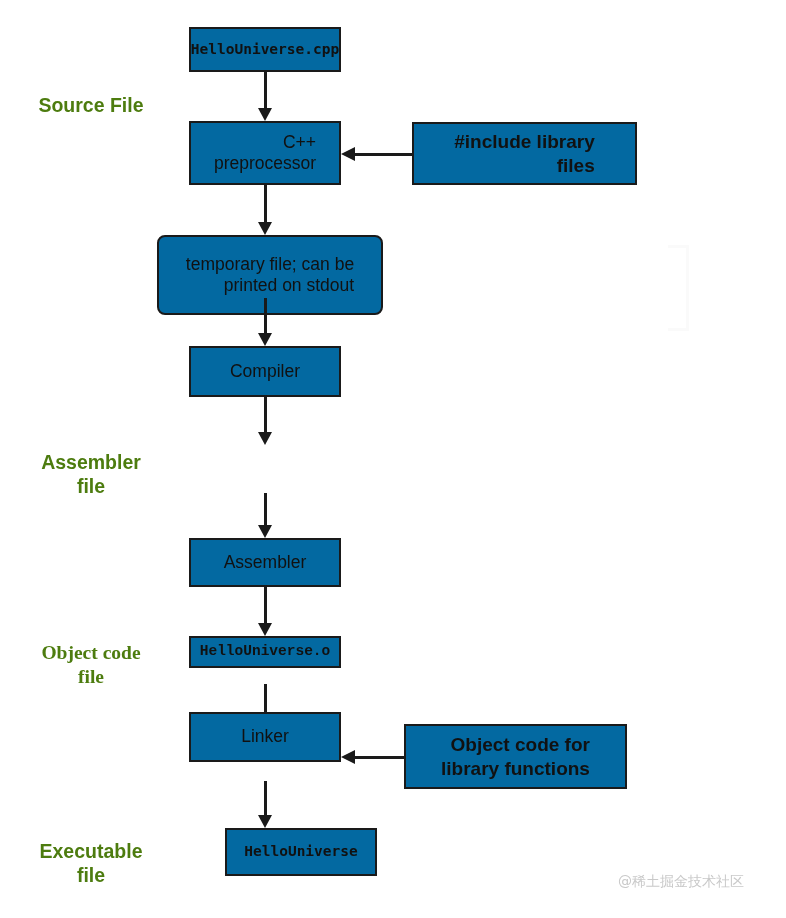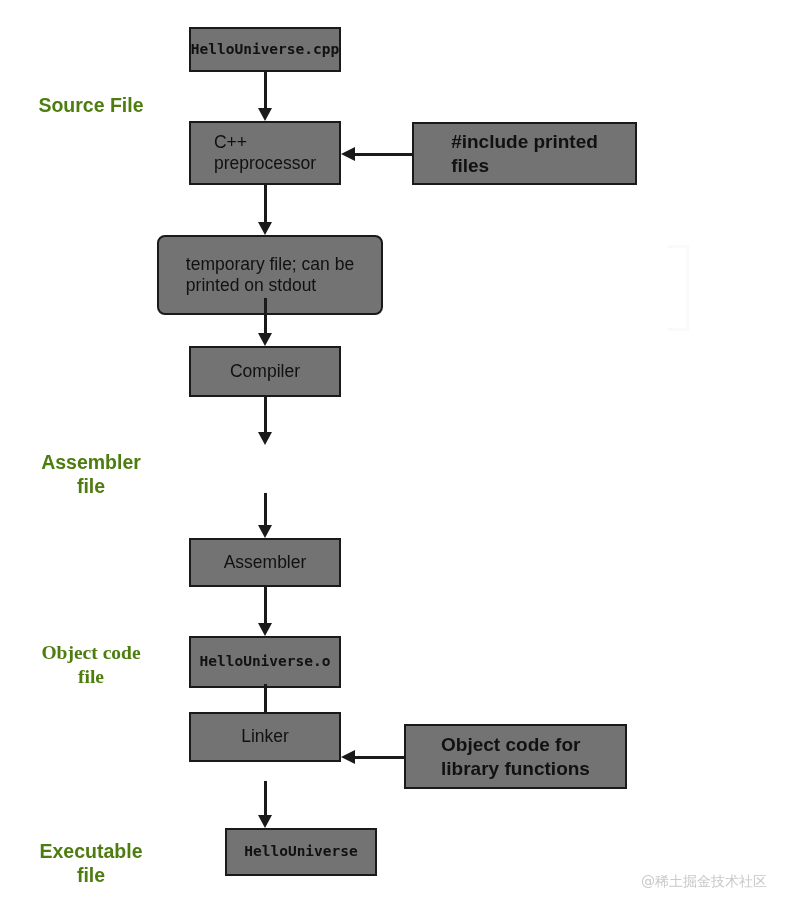--- a/index.html
+++ b/index.html
@@ -12,25 +12,25 @@
     width: 786px;
     height: 918px;
     background: #ffffff;
     overflow: hidden;
     font-family: "Liberation Sans", sans-serif;
   }
   .node {
     position: absolute;
     box-sizing: border-box;
     border: 2.5px solid #1a1a1a;
-    background: #737373;
+    background: #0369a1;
     display: flex;
     align-items: center;
     justify-content: center;
-    text-align: left;
+    text-align: right;
     color: #111111;
     line-height: 1.22;
   }
   .node.proc {
     font-family: "Liberation Sans", sans-serif;
     font-size: 17.5px;
     font-weight: 400;
   }
   .node.file {
     font-family: "DejaVu Sans Mono", monospace;
@@ -162,47 +162,47 @@
     <div class="head" style="top:32px;"></div>
   </div>
 
   <div class="node proc" style="left:189px; top:538px; width:152px; height:49px;">Assembler</div>
 
   <div class="arrow-v" style="left:265px; top:587px; height:49px;">
     <div class="shaft" style="height:36px;"></div>
     <div class="head" style="top:36px;"></div>
   </div>
 
-  <div class="node file" style="left:189px; top:636px; width:152px; height:52px;">HelloUniverse.o</div>
+  <div class="node file" style="left:189px; top:636px; width:152px; height:32px;font-family:Liberation Mono, monospace;">HelloUniverse.o</div>
 
   <div class="arrow-v" style="left:265px; top:684px; height:47px;">
     <div class="shaft" style="height:34px;"></div>
     <div class="head" style="top:34px;"></div>
   </div>
 
   <div class="node proc" style="left:189px; top:712px; width:152px; height:50px;">Linker</div>
 
   <div class="arrow-v" style="left:265px; top:781px; height:47px;">
     <div class="shaft" style="height:34px;"></div>
     <div class="head" style="top:34px;"></div>
   </div>
 
   <div class="node file" style="left:189px; top:828px; width:152px; height:48px;margin-left:36px;">HelloUniverse</div>
 
-  <div class="node side" style="left:412px; top:122px; width:225px; height:63px; white-space:pre-line;">#include printed
+  <div class="node side" style="left:412px; top:122px; width:225px; height:63px; white-space:pre-line;">#include library
 files</div>
 
   <div class="arrow-h" style="left:341px; top:154px; width:71px;">
     <div class="shaft" style="width:58px;"></div>
     <div class="head"></div>
   </div>
 
   <div class="node side" style="left:404px; top:724px; width:223px; height:65px; white-space:pre-line;">Object code for
 library functions</div>
 
   <div class="arrow-h" style="left:341px; top:757px; width:63px;">
     <div class="shaft" style="width:50px;"></div>
     <div class="head"></div>
   </div>
 
-  <div class="watermark" style="left:618px; top:873px;margin-left:23px;">@稀土掘金技术社区</div>
+  <div class="watermark" style="left:618px; top:873px;">@稀土掘金技术社区</div>
 
 </div>
 
 </body></html>

